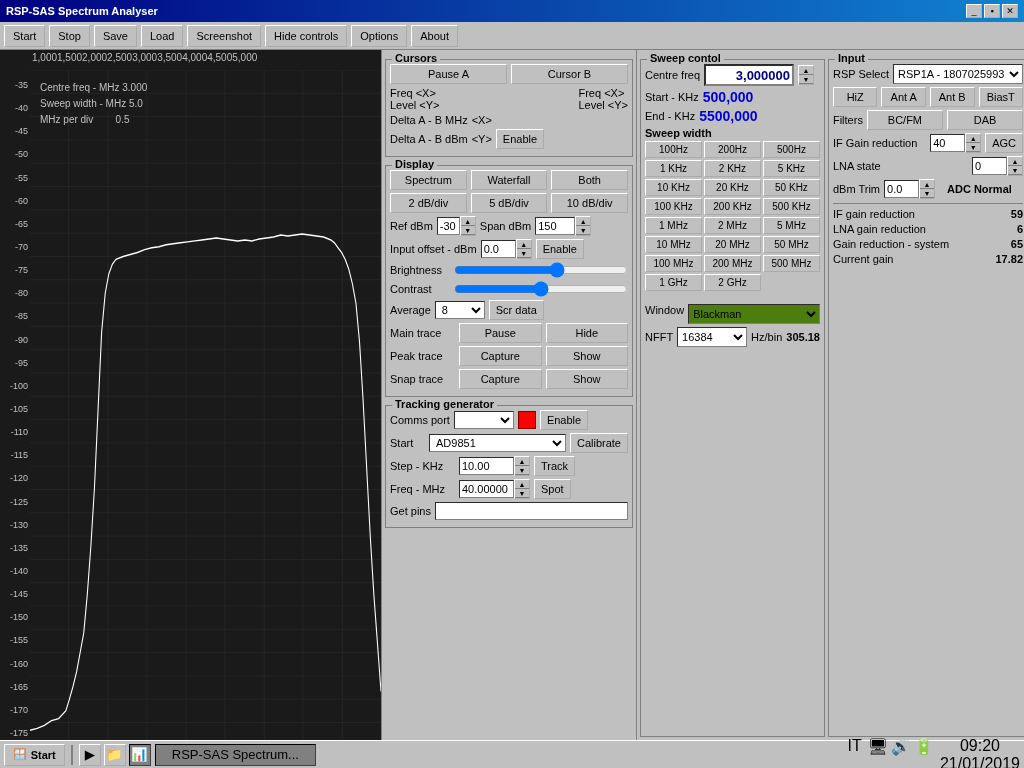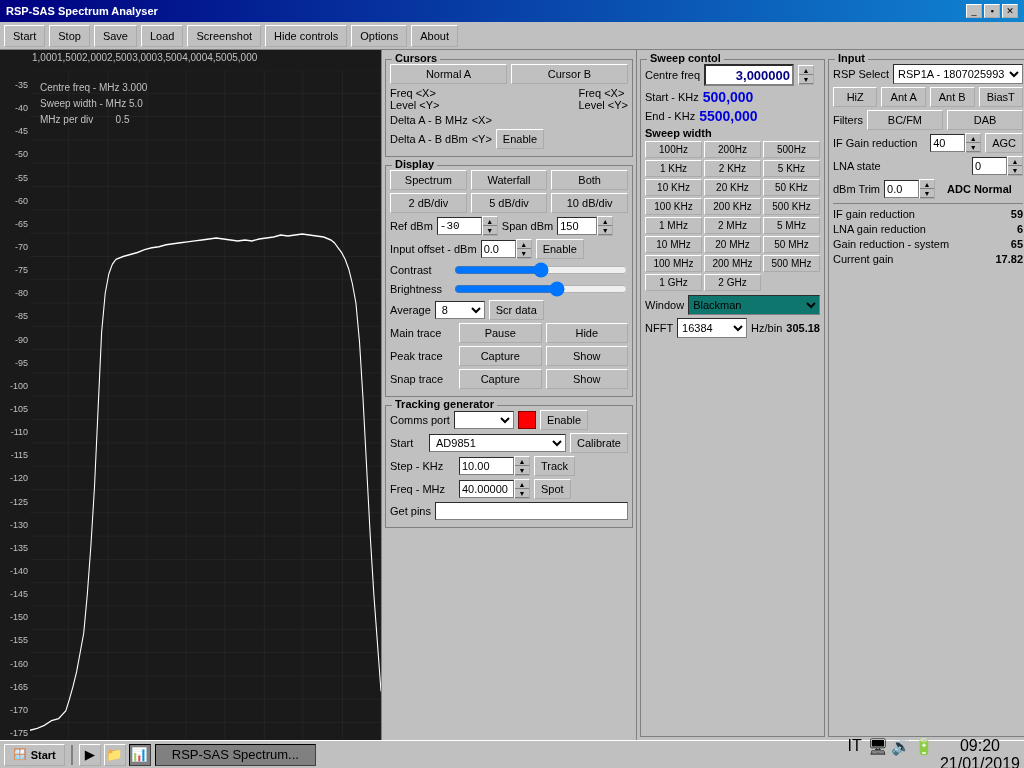--- a/index.html
+++ b/index.html
@@ -106,24 +106,25 @@
     .sweep-btn {
       background: #c0c0c0;
       border: 1px outset #ffffff;
       padding: 2px 0;
       cursor: pointer;
       font-size: 10px;
       text-align: center;
     }
     .window-select {
       border: 1px inset #808080;
-      background: #0f766e;
+      background: #4d7c0f;
       height: 20px;
       font-size: 11px;
       flex: 1;
+      margin-top: 9px;
     }
     .nfft-select {
       border: 1px inset #808080;
       background: white;
       height: 20px;
       font-size: 11px;
       width: 70px;
     }
     .rsp-select {
       border: 1px inset #808080;
@@ -416,21 +417,21 @@
       <div>Sweep width  -  MHz 5.0</div>
       <div>MHz per div&nbsp;&nbsp;&nbsp;&nbsp;&nbsp;&nbsp;&nbsp;&nbsp;0.5</div>
     </div>
   </div>
 
   <div style="width:255px; background:#c0c0c0; display:flex; flex-direction:column; gap:2px; padding:3px; overflow-y:auto; border-left:1px solid #808080;">
 
     <div class="group-box">
       <span class="group-box-title">Cursors</span>
       <div class="row">
-        <button class="win-btn" style="flex:1;">Normal A</button>
+        <button class="win-btn" style="flex:1;">Pause A</button>
         <button class="win-btn" style="flex:1;">Cursor B</button>
       </div>
       <div class="row" style="justify-content:space-between;">
         <div>
           <span class="label">Freq &lt;X&gt;</span><br>
           <span class="label">Level &lt;Y&gt;</span>
         </div>
         <div>
           <span class="label">Freq &lt;X&gt;</span><br>
           <span class="label">Level &lt;Y&gt;</span>
@@ -455,21 +456,21 @@
         <button class="win-btn" style="flex:1;">Both</button>
       </div>
       <div class="row">
         <button class="win-btn" style="flex:1;">2 dB/div</button>
         <button class="win-btn" style="flex:1;">5 dB/div</button>
         <button class="win-btn" style="flex:1;">10 dB/div</button>
       </div>
       <div class="row">
         <span class="label">Ref dBm</span>
         <div class="spin-container">
-          <input class="win-input" style="width: 45px; font-family: Liberation Mono, monospace;" value="-30">
+          <input class="win-input" style="width: 23px;" value="-30">
           <div class="spin-btns">
             <button class="spin-btn">▲</button>
             <button class="spin-btn">▼</button>
           </div>
         </div>
         <span class="label">Span dBm</span>
         <div class="spin-container">
           <input class="win-input" style="width: 40px;" value="150">
           <div class="spin-btns">
             <button class="spin-btn">▲</button>
@@ -482,26 +483,26 @@
         <div class="spin-container">
           <input class="win-input" style="width: 35px;" value="0.0">
           <div class="spin-btns">
             <button class="spin-btn">▲</button>
             <button class="spin-btn">▼</button>
           </div>
         </div>
         <button class="win-btn">Enable</button>
       </div>
       <div class="row">
+        <span class="label" style="width:60px;">Brightness</span>
+        <input type="range" style="flex: 1 1 0%;" min="0" max="100" value="60">
+      </div>
+      <div class="row">
         <span class="label" style="width:60px;">Contrast</span>
         <input type="range" style="flex: 1 1 0%;" min="0" max="100" value="50">
-      </div>
-      <div class="row">
-        <span class="label" style="width:60px;">Brightness</span>
-        <input type="range" style="flex: 1 1 0%;" min="0" max="100" value="60">
       </div>
       <div class="row">
         <span class="label">Average</span>
         <select class="win-input" style="width:50px;">
           <option>8</option>
           <option>4</option>
           <option>16</option>
           <option>32</option>
         </select>
         <button class="win-btn">Scr data</button>

